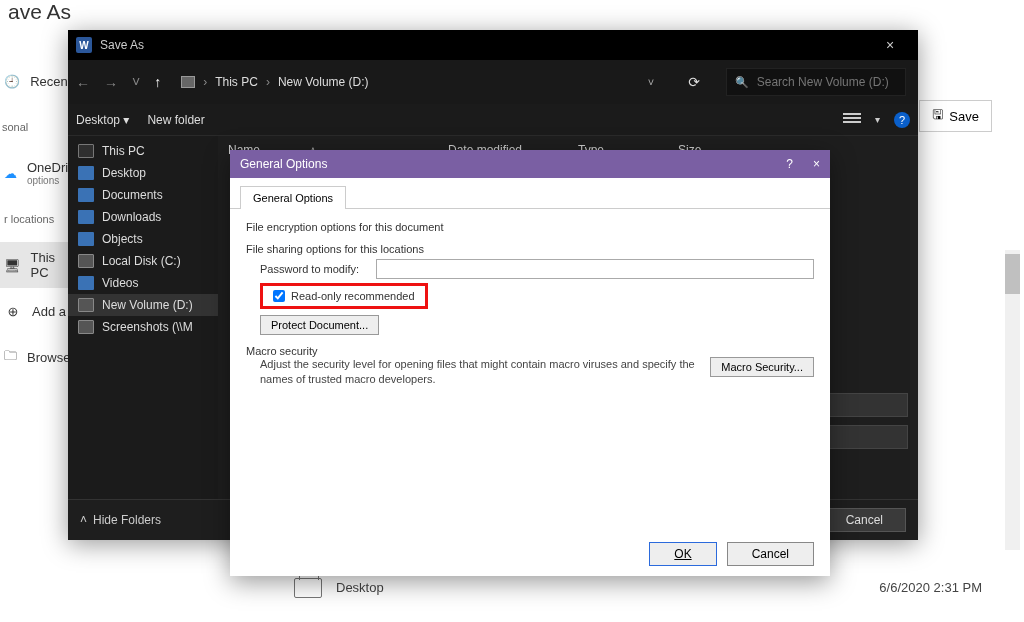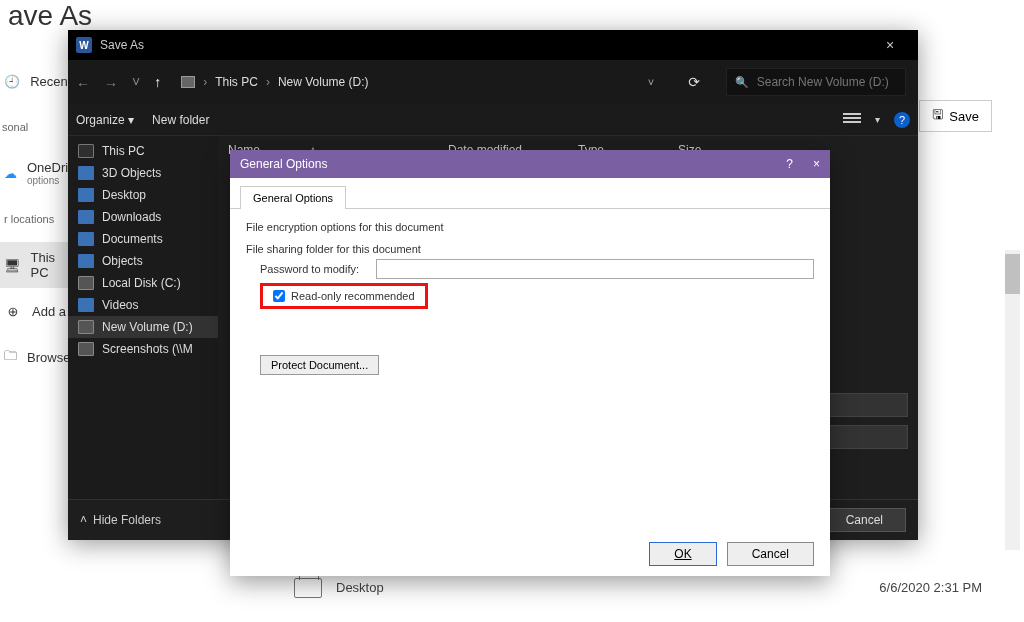--- a/index.html
+++ b/index.html
@@ -1,20 +1,20 @@
 <!DOCTYPE html>
 <html><head>
 <meta charset="utf-8">
 <style>
 * { box-sizing: border-box; margin: 0; padding: 0; font-family: 'Segoe UI', Arial, sans-serif; }
 body { background: #fff; width: 1024px; height: 622px; overflow: hidden; position: relative; }
 
 
 .bg-shell { position: absolute; left: 0; top: 0; width: 100%; height: 100%; background: #fff; }
-.bg-header { font-size: 28px; font-weight: 300; color: #333; padding: 0 0 0 8px; }
+.bg-header { font-size: 21px; font-weight: 300; color: #333; padding: 0 0 0 8px; }
 .bg-left { position: absolute; left: 0; top: 58px; width: 68px; padding-left: 0; }
 .bg-item { display:flex; align-items:center; gap:10px; height: 46px; padding-left: 4px; color:#333; font-size: 13px; }
 .bg-item.sel { background:#e6e6e6; }
 .bg-icon { width: 18px; height:18px; display:inline-flex; align-items:center; justify-content:center; }
 .bg-topsave { position:absolute; right:32px; top:100px; }
 .save-btn { border:1px solid #ccc; background:#fff; padding:4px 12px; font-size:13px; display:flex; gap:6px; align-items:center;}
 .bg-scrolltrack{ position:absolute; right:4px; top:250px; width:15px; height:300px; background:#f0f0f0; }
 .bg-scrollthumb{ background:#c0c0c0; height:40px; margin-top:4px; }
 .bg-deskrow{ position:absolute; left:294px; top:565px; right:42px; height:45px; display:flex; align-items:center; gap:14px; color:#444; font-size:13px;}
 .disk-ic{width:28px; height:20px; border:1.5px solid #777; border-radius:2px; position:relative;}
@@ -72,21 +72,21 @@
 .go-title{ height:28px; background:#7a5fa3; color:#fff; display:flex; align-items:center; padding:0 10px; font-size:12px;}
 .go-title .sp{ margin-left:auto; display:flex; gap:20px;}
 .go-tab{ display:inline-block; padding:5px 12px; background:#fff; border:1px solid #ccc; border-bottom:none; font-size:11px; margin:8px 0 0 10px; position:relative; z-index:2;}
 .go-body{ border-top:1px solid #ccc; margin-top:-1px; padding:12px 16px; font-size:11px; color:#333;}
 .sect{ margin-bottom:10px;}
 .sub{ margin-left:14px; display:flex; align-items:center; gap:6px; margin-top:4px;}
 .sub label{ width:110px;}
 .sub input[type=text], .sub input[type=password]{ flex:1; height:20px; border:1px solid #aaa; padding:0 4px; font-size:11px;}
 .redbox{ border:3px solid #e11; padding:4px 10px; display:inline-flex; align-items:center; gap:6px; margin:4px 0 6px 14px;}
 .redbox input{ width:12px;height:12px;}
-.protect-btn, .macro-btn{ padding:3px 10px; border:1px solid #999; background:#eee; font-size:11px;margin-top:40px;}
+.protect-btn, .macro-btn{ padding:3px 10px; border:1px solid #999; background:#eee; font-size:11px;}
 .macro-row{ display:flex; gap:12px; margin-left:14px; align-items:flex-start;}
 .macro-row p{ flex:1; font-size:11px; color:#444; line-height:1.35;}
 .go-footer{ position:absolute; bottom:10px; right:16px; display:flex; gap:10px;}
 .go-footer button{ padding:4px 24px; border:1px solid #888; background:#eee; font-size:12px;}
 .go-footer button.ok{ border:1.5px solid #2b6adc;text-decoration:underline;}
 </style>
 </head>
 <body>
 
 <div class="bg-shell">
@@ -157,53 +157,49 @@
       <span>New Volume (D:)</span>
     </div>
     <span class="bc-dd">˅</span>
     <span class="refresh">⟳</span>
     <div class="searchbox">
       <span style="color:#888;font-size:11px;">🔍</span>
       <input placeholder="Search New Volume (D:)" style="">
     </div>
   </div>
   <div class="sa-toolbar">
-    <span class="tb-btn">Organize ▾</span>
+    <span class="tb-btn">Desktop ▾</span>
     <span class="tb-btn">New folder</span>
     <div class="tb-r">
       <span class="view-ic">
           <span></span>
           <span></span>
           <span></span>
         </span>
       <span style="color:#ccc;font-size:10px;">▾</span>
       <span class="help-ic">?</span>
     </div>
   </div>
   <div class="sa-body">
     <div class="sa-tree" id="tree">
         <div class="tree-item">
           <span class="ti-ic mon"></span>
           <span>This PC</span>
         </div>
         <div class="tree-item">
           <span class="ti-ic "></span>
-          <span>3D Objects</span>
-        </div>
-        <div class="tree-item">
-          <span class="ti-ic "></span>
           <span>Desktop</span>
         </div>
         <div class="tree-item">
           <span class="ti-ic "></span>
+          <span>Documents</span>
+        </div>
+        <div class="tree-item">
+          <span class="ti-ic "></span>
           <span>Downloads</span>
-        </div>
-        <div class="tree-item">
-          <span class="ti-ic "></span>
-          <span>Documents</span>
         </div>
         <div class="tree-item">
           <span class="ti-ic "></span>
           <span>Objects</span>
         </div>
         <div class="tree-item">
           <span class="ti-ic dr"></span>
           <span>Local Disk (C:)</span>
         </div>
         <div class="tree-item">
@@ -266,31 +262,38 @@
       <span>?</span>
       <span>×</span>
     </span>
   </div>
   <span class="go-tab">General Options</span>
   <div class="go-body">
     <div class="sect">
       <div>File encryption options for this document</div>
     </div>
     <div class="sect">
-      <div>File sharing folder for this document</div>
+      <div>File sharing options for this locations</div>
       <div class="sub">
         <label>Password to modify:</label>
         <input type="password" style="">
       </div>
       <div class="redbox">
         <input type="checkbox" checked="" style="">
         <span>Read-only recommended</span>
       </div>
       <div style="margin-left:14px;">
         <button class="protect-btn">Protect Document...</button>
       </div>
     </div>
+    <div class="sect">
+      <div>Macro security</div>
+      <div class="macro-row">
+        <p>Adjust the security level for opening files that might contain macro viruses and specify the names of trusted macro developers.</p>
+        <button class="macro-btn">Macro Security...</button>
+      </div>
+    </div>
   </div>
   <div class="go-footer">
     <button class="ok">OK</button>
     <button>Cancel</button>
   </div>
 </div>
 
 </body></html>

